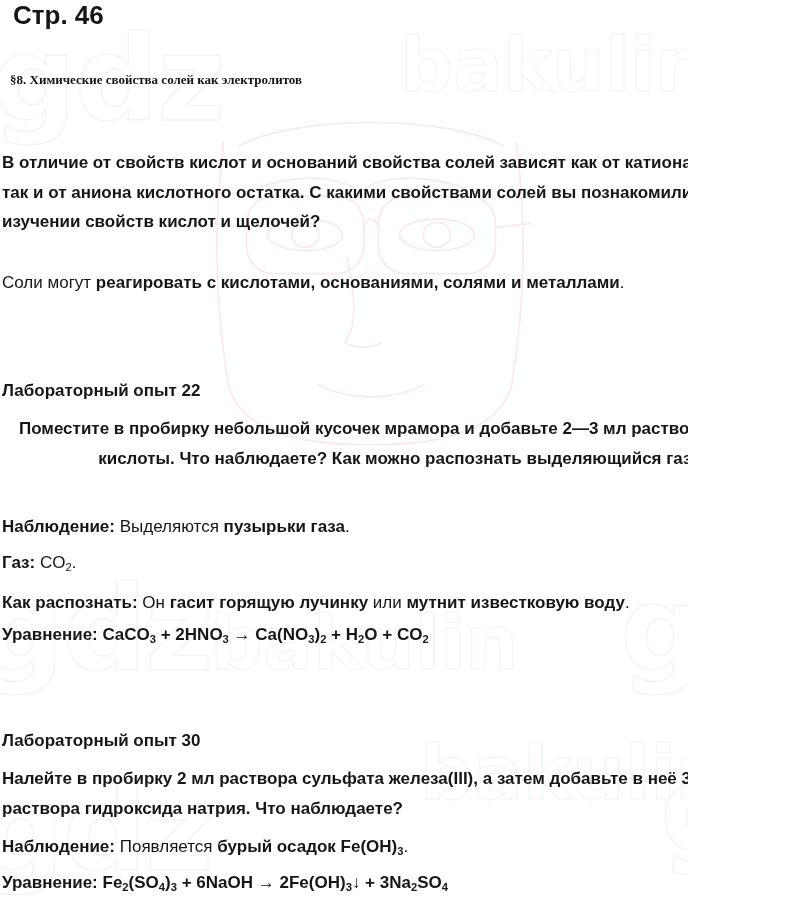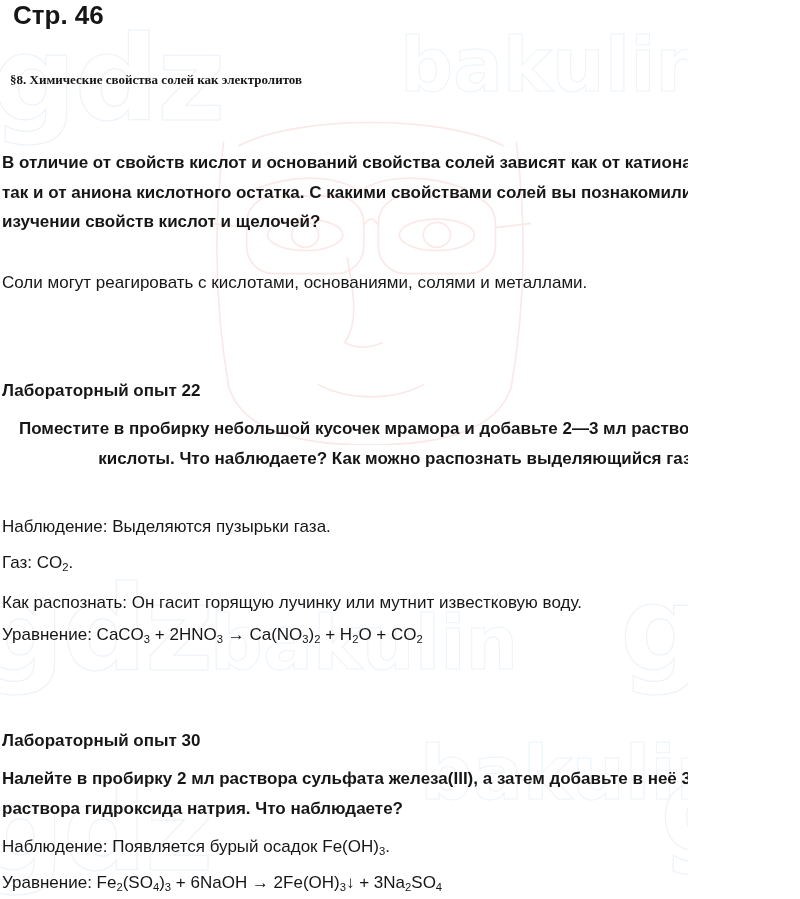--- a/index.html
+++ b/index.html
@@ -83,21 +83,21 @@
   .p-lab29txt { top: 414px; font-weight: 700; text-align: center; }
   .p-obs1     { top: 512px; font-weight: 400; }
   .p-gas      { top: 548px; font-weight: 400; }
   .p-how      { top: 588px; font-weight: 400; }
   .p-eq1      { top: 620px; font-weight: 700; }
   .p-lab30    { top: 726px; font-weight: 700; }
   .p-lab30txt { top: 764px; font-weight: 700; }
   .p-obs2     { top: 832px; font-weight: 400; }
   .p-eq2      { top: 868px; font-weight: 700; }
 
-  b, .b { font-weight: 400; text-align: center; }
+  b, .b { font-weight: 700; text-align: center; }
   .n { font-weight: 400; }
   sub {
     font-size: 0.66em;
     vertical-align: -0.28em;
     line-height: 0;
   }
 </style>
 </head>
 <body>
 

